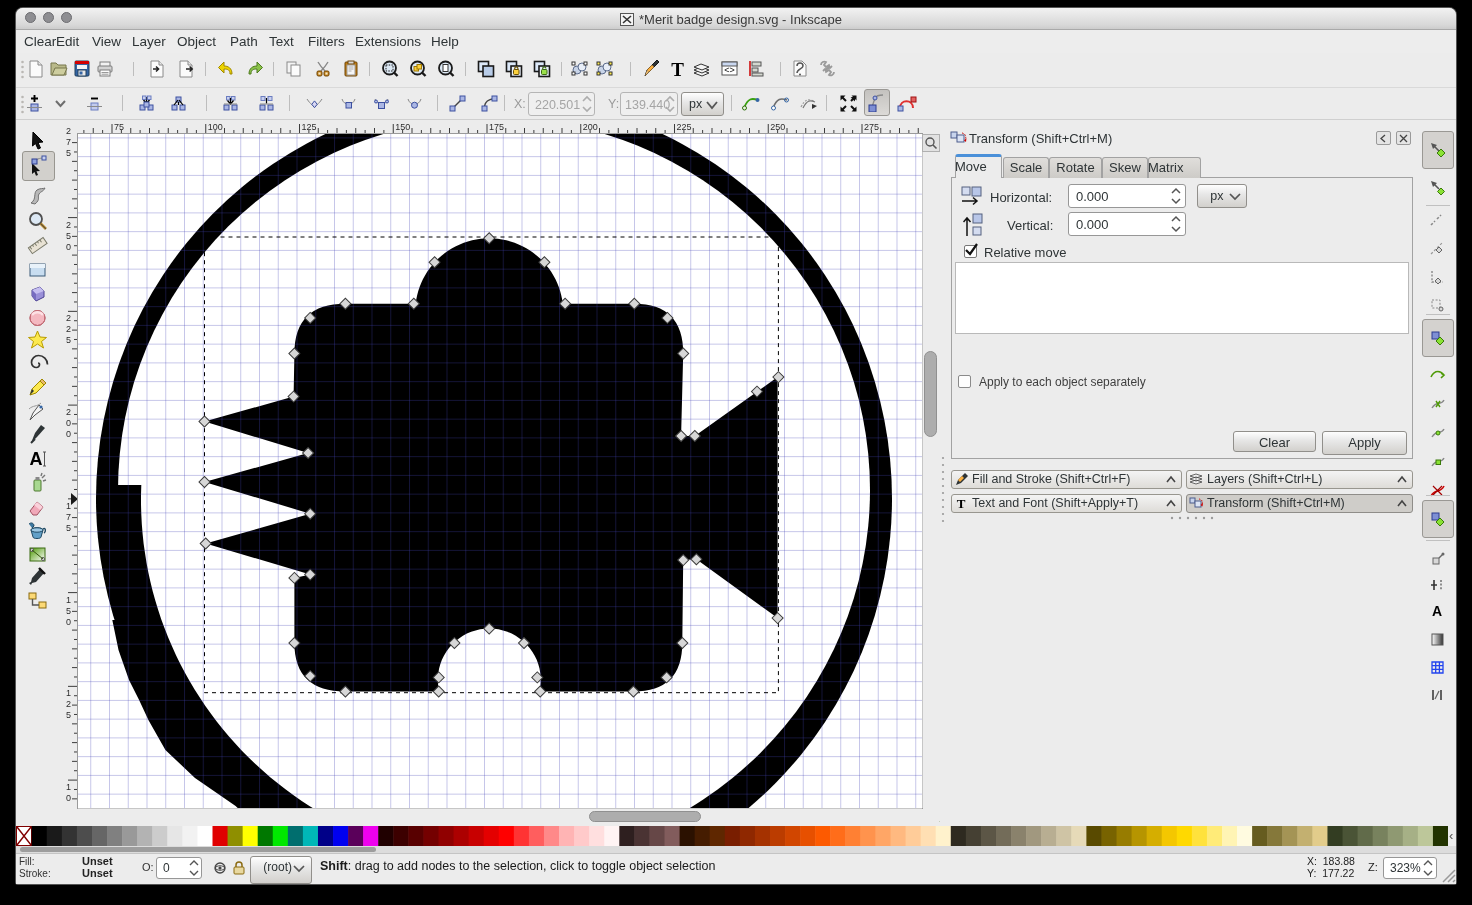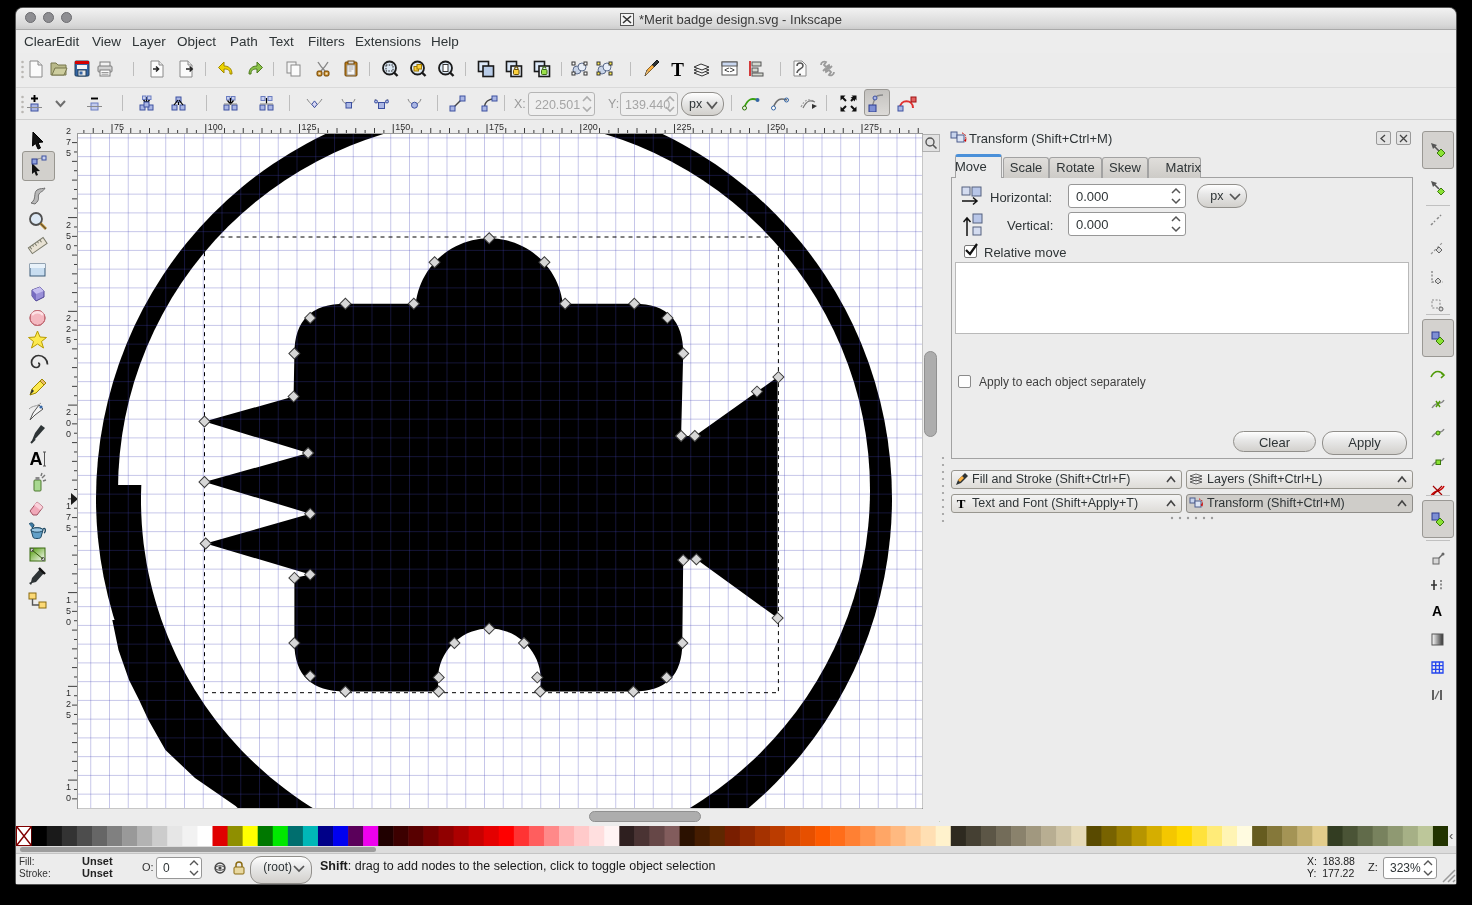--- a/index.html
+++ b/index.html
@@ -1,17 +1,17 @@
 <!DOCTYPE html>
 <html><head><meta charset="utf-8"><style>
 *{margin:0;padding:0;box-sizing:border-box}
 html,body{width:1472px;height:905px;background:#000;font-family:"Liberation Sans",sans-serif;overflow:hidden}
 .t{position:absolute;white-space:nowrap;color:#2e3436}
 .sep{position:absolute;width:1px;background:#b4b4b4}
-.btn{position:absolute;border:1px solid #918f8b;border-radius:11px;background:linear-gradient(#fefefe,#e8e8e8 40%,#d2d0cc);text-align:center;color:#2e3436}
+.btn{position:absolute;border:1px solid #918f8b;border-radius:3px;background:linear-gradient(#fefefe,#e8e8e8 40%,#d2d0cc);text-align:center;color:#2e3436}
 .entry{position:absolute;background:#fff;border:1px solid #979797;border-radius:3px;color:#2e3436}
 </style></head><body>
 <div class="" style="position:absolute;left:16px;top:8px;width:1440px;height:876px;background:#ececec;border-radius:7px 7px 2px 2px;box-shadow:0 0 0 1px #555"></div>
 <div class="" style="position:absolute;left:16px;top:8px;width:1440px;height:22px;background:linear-gradient(#f2f2f2,#d8d8d8 80%,#cccccc);border-radius:7px 7px 0 0;border-bottom:1px solid #a9a9a9"></div>
 <div class="" style="position:absolute;left:25px;top:12px;width:11px;height:11px;border-radius:50%;background:#8e8e92;border:1px solid #6c6c70"></div>
 <div class="" style="position:absolute;left:43px;top:12px;width:11px;height:11px;border-radius:50%;background:#8e8e92;border:1px solid #6c6c70"></div>
 <div class="" style="position:absolute;left:61px;top:12px;width:11px;height:11px;border-radius:50%;background:#8e8e92;border:1px solid #6c6c70"></div>
 <svg style="position:absolute;left:620px;top:13px" width="14" height="13" viewBox="0 0 14 13">
     <rect x="0.5" y="0.5" width="13" height="12" fill="#f4f4f4" stroke="#555"></rect>
     <path d="M3 3 L11 10 M11 3 L3 10" stroke="#333" stroke-width="1.6" fill="none"></path>
@@ -741,21 +741,21 @@
 <div class="" style="position:absolute;left:951px;top:177px;width:462px;height:282px;background:#ececec;border:1px solid #a2a2a2"></div>
 <div class="" style="position:absolute;left:955px;top:154px;width:47px;height:24px;background:#ececec;border:1px solid #a2a2a2;border-bottom:none;border-radius:3px 3px 0 0;border-top:3px solid #4a90d9"></div>
 <div class="t" style="left:955px;top:159px;width:47px;font-size:13px">Move</div>
 <div class="" style="position:absolute;left:1003px;top:157px;width:46px;height:21px;background:linear-gradient(#e0dedb,#cdcbc7);border:1px solid #a2a2a2;border-bottom:none;border-radius:3px 3px 0 0"></div>
 <div class="t" style="left:1003px;top:160px;width:46px;text-align:center;font-size:13px">Scale</div>
 <div class="" style="position:absolute;left:1049px;top:157px;width:53px;height:21px;background:linear-gradient(#e0dedb,#cdcbc7);border:1px solid #a2a2a2;border-bottom:none;border-radius:3px 3px 0 0"></div>
 <div class="t" style="left:1049px;top:160px;width:53px;text-align:center;font-size:13px">Rotate</div>
 <div class="" style="position:absolute;left:1102px;top:157px;width:46px;height:21px;background:linear-gradient(#e0dedb,#cdcbc7);border:1px solid #a2a2a2;border-bottom:none;border-radius:3px 3px 0 0"></div>
 <div class="t" style="left:1102px;top:160px;width:46px;text-align:center;font-size:13px">Skew</div>
 <div class="" style="position:absolute;left:1148px;top:157px;width:53px;height:21px;background:linear-gradient(#e0dedb,#cdcbc7);border:1px solid #a2a2a2;border-bottom:none;border-radius:3px 3px 0 0"></div>
-<div class="t" style="left:1148px;top:160px;width:53px;text-align:right;font-size:13px">Matrix</div>
+<div class="t" style="left:1148px;top:160px;width:53px;text-align:left;font-size:13px">Matrix</div>
 <svg style="position:absolute;left:961px;top:186px" width="24" height="20" viewBox="0 0 24 20">
     <rect x="1" y="1" width="8" height="8" fill="#d4dcf0" stroke="#55617f"></rect>
     <rect x="11" y="1" width="9" height="9" fill="#b8c6e8" stroke="#55617f"></rect>
     <path d="M1 15 L16 15 M12 11.5 L16 15 L12 18.5" fill="none" stroke="#111" stroke-width="1.5"></path>
   </svg>
 <div class="t" style="left:990px;top:190px;font-size:13px">Horizontal:</div>
 <div class="entry" style="position:absolute;left:1068px;top:184px;width:118px;height:24px;"></div>
 <div class="t" style="left:1076px;top:189px;font-size:13px">0.000</div>
 <svg style="position:absolute;left:1170px;top:186px" width="12" height="20" viewBox="0 0 12 20">
     <path d="M2 7 L6 3 L10 7" fill="none" stroke="#555" stroke-width="1.5"></path>

